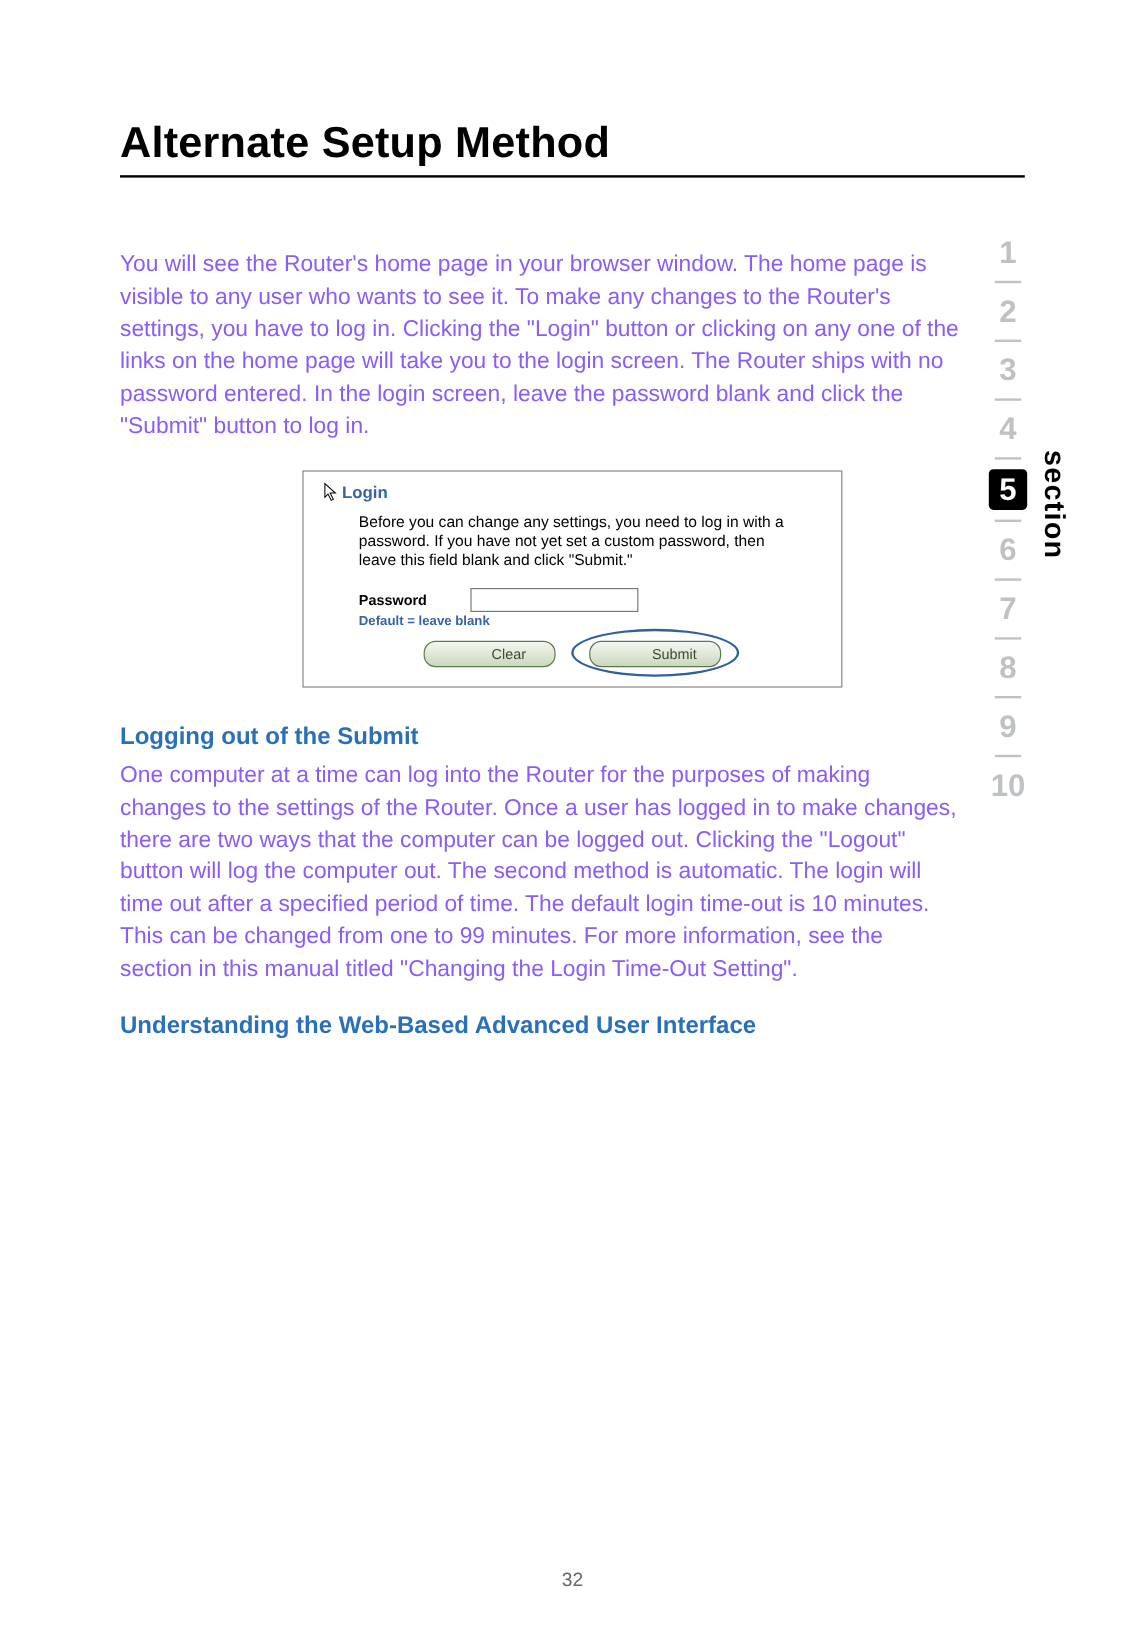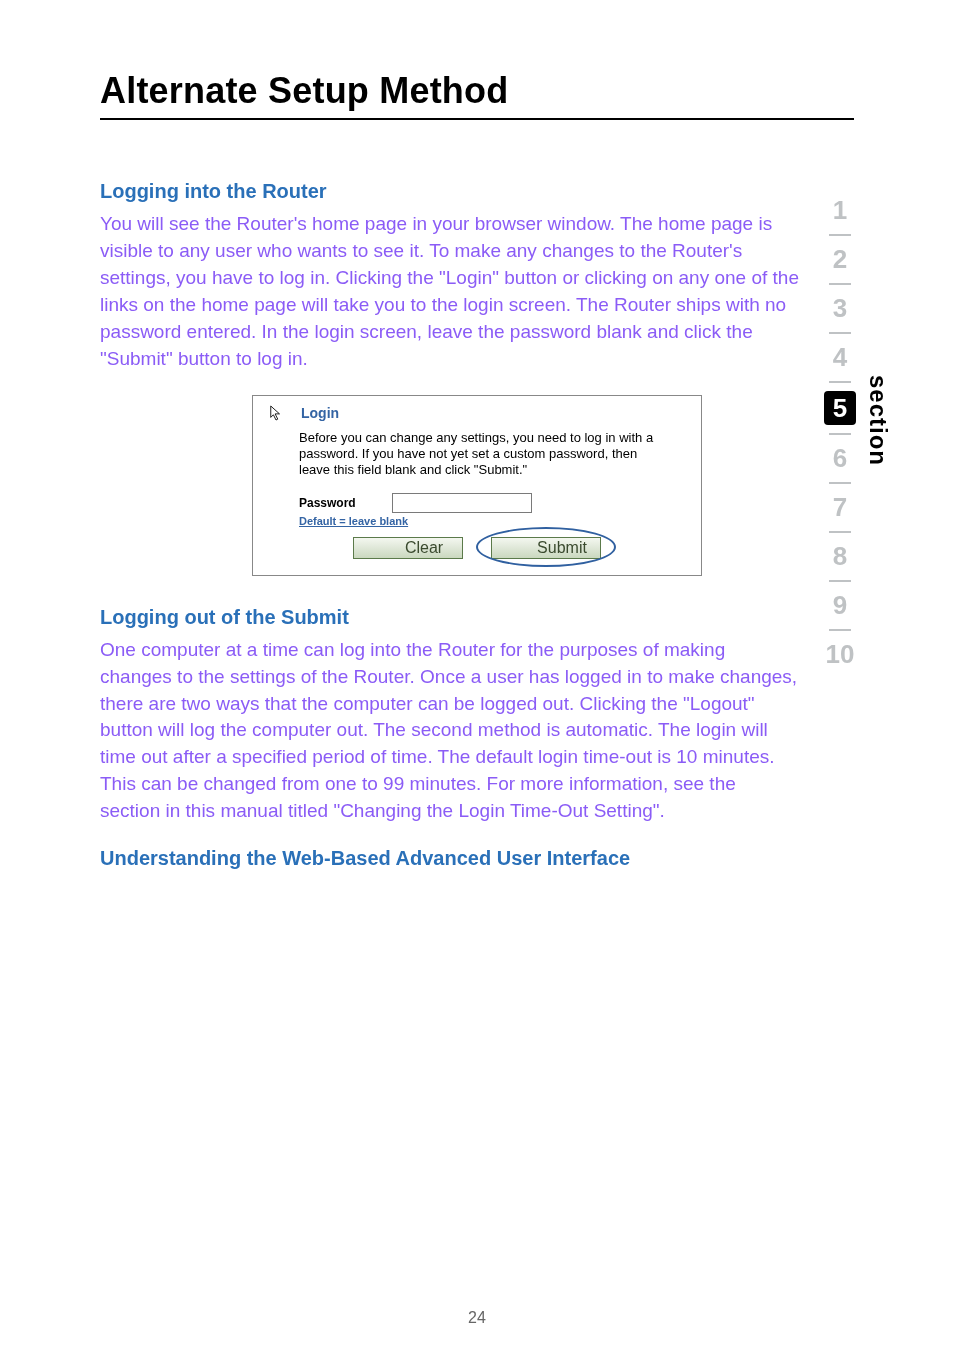--- a/index.html
+++ b/index.html
@@ -7,20 +7,21 @@
     margin: 0;
     padding: 0;
     font-family: "Helvetica Neue", Helvetica, Arial, sans-serif;
     background: #fff;
     width: 954px;
     height: 1363px;
     position: relative;
   }
   .page {
     padding: 70px 100px 0 100px;
+    margin-top: 28px;
   }
   h1.main-title {
     font-size: 36px;
     font-weight: 600;
     margin: 0 0 6px 0;
     letter-spacing: 0.2px;
   }
   .rule {
     border: none;
     border-top: 2px solid #000;
@@ -47,21 +48,21 @@
   .login-box {
     border: 1px solid #888;
     width: 450px;
     padding: 8px 16px 16px 16px;
     font-family: Verdana, Arial, sans-serif;
     font-size: 12px;
   }
   .login-title-row {
     display: flex;
     align-items: center;
-    gap: 18px;
+    gap: 2px;
     margin-bottom: 8px;
   }
   .cursor-svg { width: 14px; height: 18px; }
   .login-link {
     color: #3464a4;
     font-weight: bold;
     font-size: 14px;
   }
   .login-desc {
     font-size: 13px;
@@ -84,34 +85,33 @@
     width: 140px;
     height: 20px;
     background: #fff;
   }
   .default-hint {
     margin-left: 30px;
     color: #3464a4;
     font-weight: bold;
     font-size: 11px;
     margin-bottom: 10px;
-    text-decoration: underline;
   }
   .btn-row {
     display: flex;
     justify-content: center;
     gap: 28px;
   }
   .abtn {
     width: 110px;
     height: 22px;
     border: 1px solid #5b7a4a;
-    border-radius: 0;
+    border-radius: 10px;
     background: linear-gradient(#f4f7f0, #cad8bf);
-    font-size: 16px;
+    font-size: 12px;
     color: #3a4a2e;
     display: flex;
     align-items: center;
     justify-content: center;
     padding-left: 32px;
   }
   .submit-circle {
     position: absolute;
     width: 140px;
     height: 40px;
@@ -174,21 +174,20 @@
     color: #666;
   }
 </style>
 </head>
 <body>
 
 <div class="page">
   <h1 class="main-title">Alternate Setup Method</h1>
   <hr class="rule">
 
-  <h2 class="section-h">Logging into the Router</h2>
   <p class="body">You will see the Router's home page in your browser window. The home page is visible to any user who wants to see it. To make any changes to the Router's settings, you have to log in. Clicking the "Login" button or clicking on any one of the links on the home page will take you to the login screen. The Router ships with no password entered. In the login screen, leave the password blank and click the "Submit" button to log in.</p>
 
   <div class="login-box-wrap">
     <div class="login-box">
       <div class="login-title-row">
         <svg class="cursor-svg" viewBox="0 0 16 20">
           <path d="M2 2 L2 15 L5 12 L8 18 L10 17 L7 11 L12 11 Z" fill="#fff" stroke="#000" stroke-width="1"></path>
         </svg>
         <span class="login-link">Login</span>
       </div>
@@ -232,13 +231,13 @@
       <div class="sep"></div>
       <div class="num">8</div>
       <div class="sep"></div>
       <div class="num">9</div>
       <div class="sep"></div>
       <div class="num">10</div>
     </div>
   <div class="section-label">section</div>
 </div>
 
-<div class="page-num">24</div>
+<div class="page-num">32</div>
 
 </body></html>

